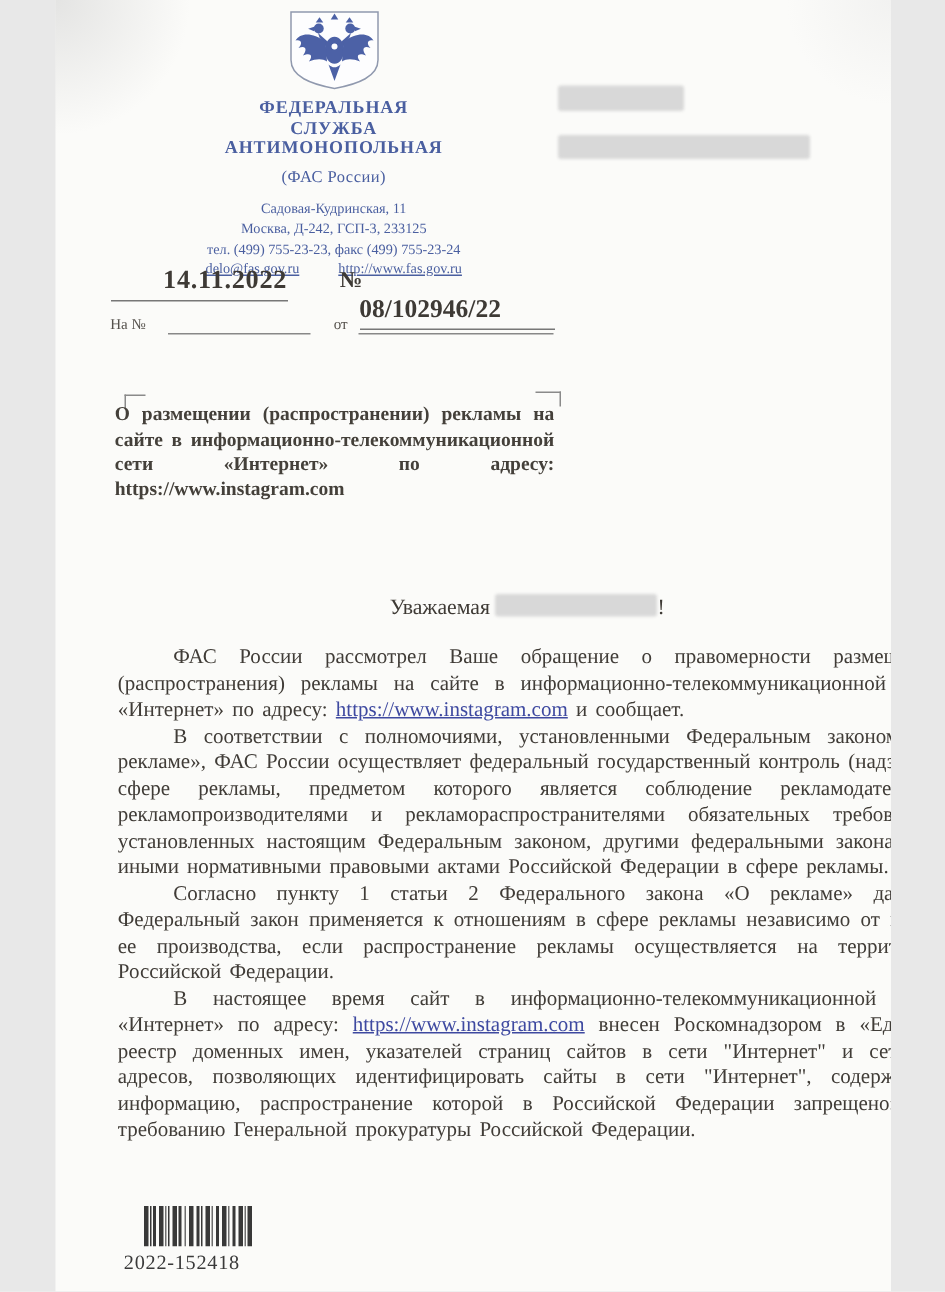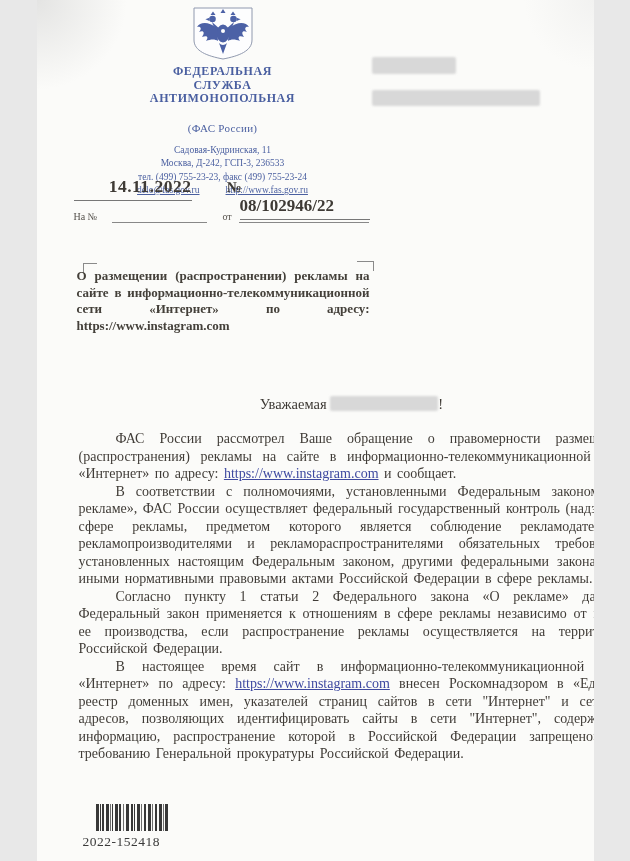--- a/index.html
+++ b/index.html
@@ -12,21 +12,21 @@
       radial-gradient(circle at 100% 0%, rgba(225,225,225,.35) 0, rgba(251,251,249,0) 70px),
       #fbfbf9;
     font-family:Liberation Serif, serif;
     color:#3e3a35;
     overflow:hidden;
   }
   
   .letterhead{position:absolute;left:40px;top:6px;width:292px;text-align:center;}
   .emblem{display:block;margin:0 auto;}
   .agency-name{margin-top:5px;color:#4a5fa0;font-weight:bold;font-size:12px;line-height:13.5px;letter-spacing:.6px;}
-  .agency-sub{color:#4a5fa0;font-weight:normal;font-size:11px;margin-top:16px;letter-spacing:.3px;}
+  .agency-sub{color:#4a5fa0;font-weight:normal;font-size:11px;margin-top:6px;letter-spacing:.3px;}
   .address-block{margin-top:10px;color:#4a5fa0;font-size:9.5px;line-height:13.5px;}
   .contacts-row{display:flex;justify-content:center;gap:26px;color:#4a5fa0;font-size:9.5px;margin-top:1px;}
   .contacts-row .doc-link{color:#4a5fa0;}
   .doc-link{color:#3e49a0;text-decoration:underline;cursor:pointer;}
   
   .redaction{position:absolute;background:#d8d8d8;border-radius:2px;filter:blur(1.2px);}
   .redaction-1{left:335px;top:57px;width:84px;height:17px;}
   .redaction-2{left:335px;top:90px;width:168px;height:16px;}
   .redaction-inline{display:inline-block;vertical-align:-2px;background:#d8d8d8;border-radius:2px;filter:blur(1.2px);width:108px;height:15px;}
   
@@ -79,21 +79,21 @@
       </g>
     </svg>
     <div class="agency-name">
       <div>ФЕДЕРАЛЬНАЯ</div>
       <div>СЛУЖБА</div>
       <div>АНТИМОНОПОЛЬНАЯ</div>
     </div>
     <div class="agency-sub">(ФАС России)</div>
     <div class="address-block">
       <div>Садовая-Кудринская, 11</div>
-      <div>Москва, Д-242, ГСП-3, 236533</div>
+      <div>Москва, Д-242, ГСП-3, 233125</div>
       <div>тел. (499) 755-23-23, факс (499) 755-23-24</div>
     </div>
     <div class="contacts-row">
       <span class="doc-link">delo@fas.gov.ru</span>
       <span class="doc-link">http://www.fas.gov.ru</span>
     </div>
   </div>
 
   <div class="redaction redaction-1"></div>
   <div class="redaction redaction-2"></div>

